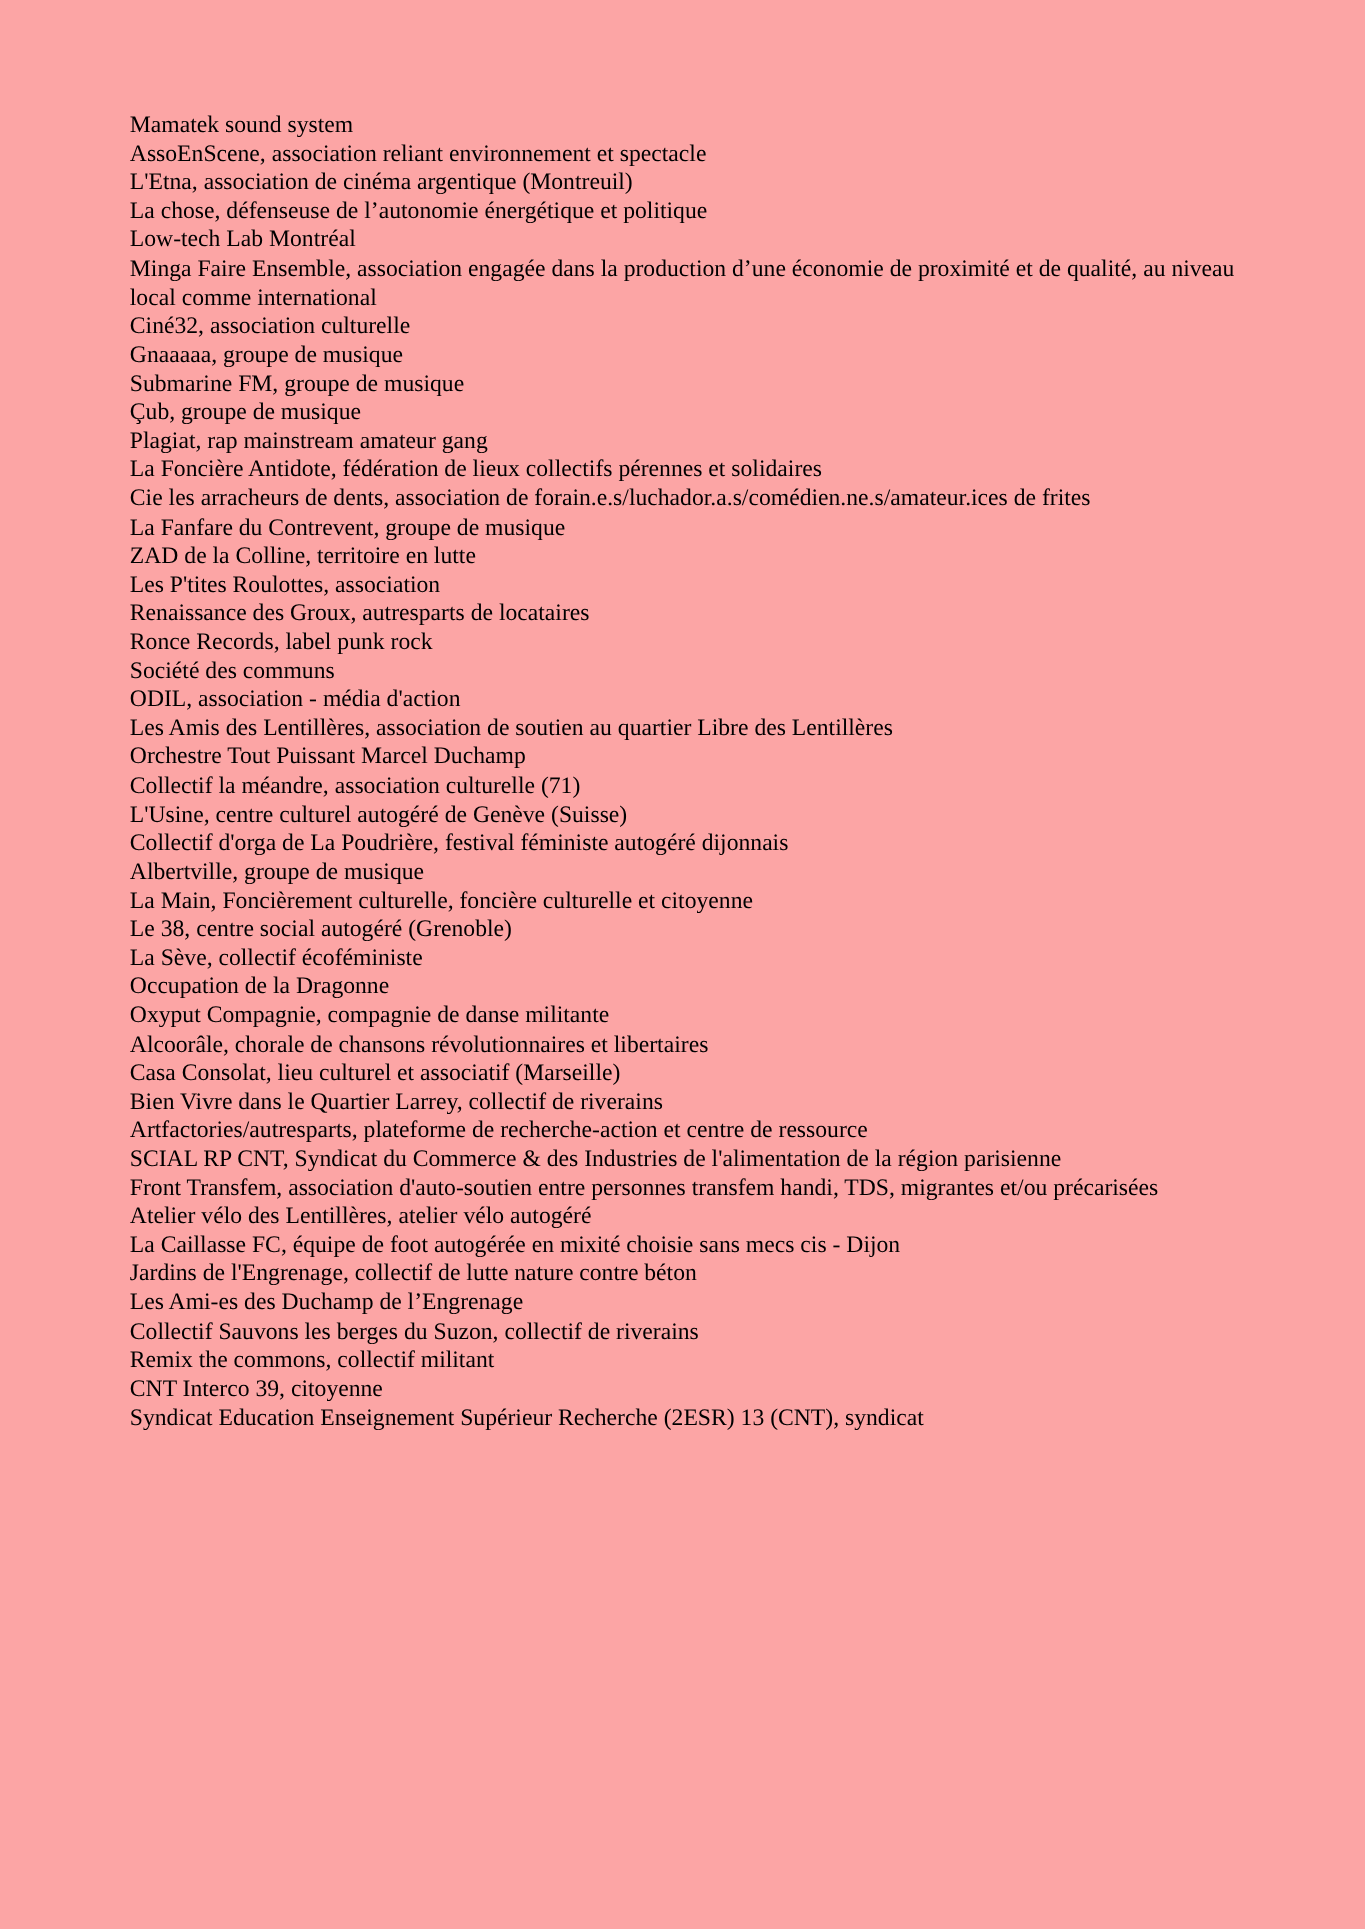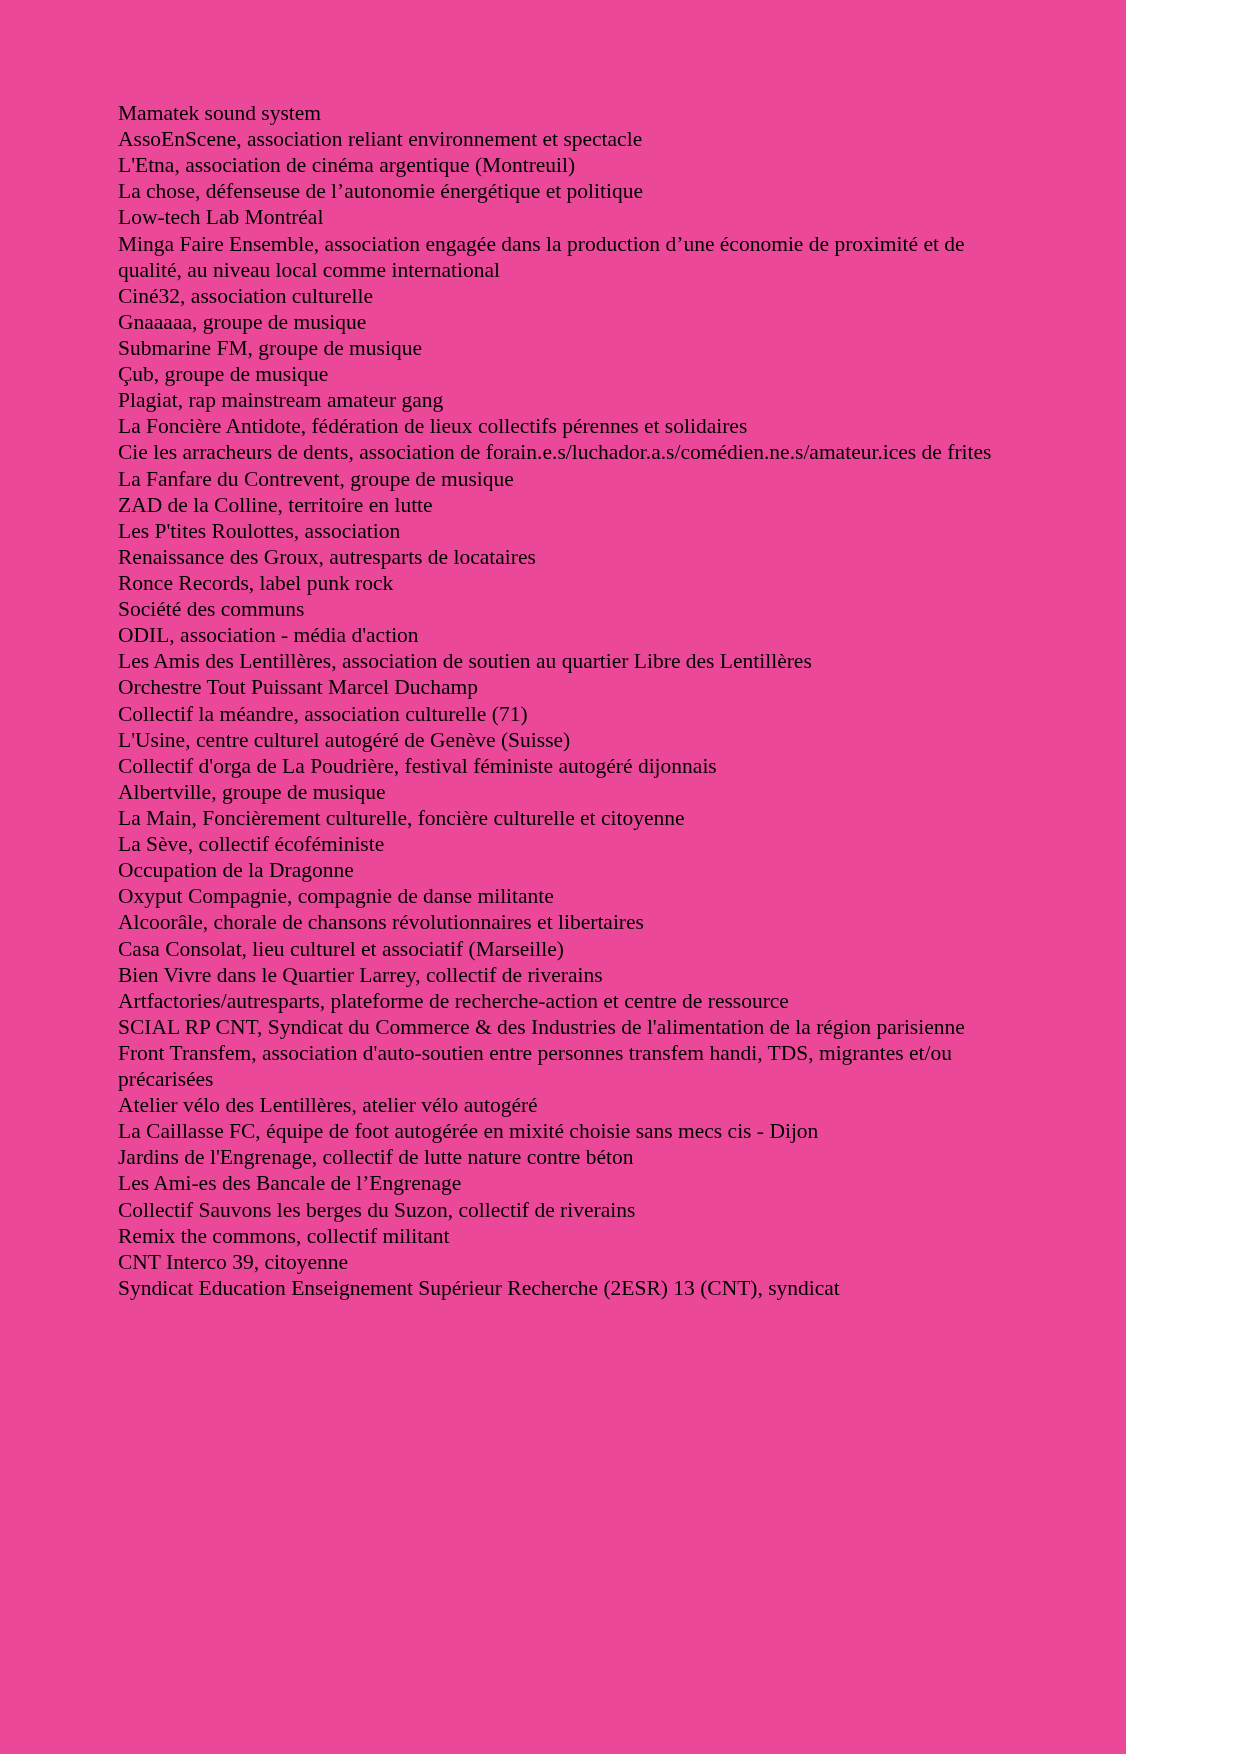--- a/index.html
+++ b/index.html
@@ -8,24 +8,24 @@
     background: #ffffff;
   }
   body {
     width: 1241px;
     min-height: 1754px;
     font-family: "Liberation Serif", "DejaVu Serif", serif;
     color: #000000;
   }
   .page {
     box-sizing: border-box;
-    width: 1126px;
+    width: 1241px;
     min-height: 1754px;
     padding: 100px 96px 100px 118px;
-    background: #ec4899;
+    background: #fca5a5;
   }
   .doc-body {
     font-size: 21.5px;
     line-height: 1.215;
   }
   .doc-line {
     margin: 0;
     padding: 0;
     text-align: left;
     white-space: normal;
@@ -56,31 +56,32 @@
       <p class="doc-line">Ronce Records, label punk rock</p>
       <p class="doc-line">Société des communs</p>
       <p class="doc-line">ODIL, association - média d'action</p>
       <p class="doc-line">Les Amis des Lentillères, association de soutien au quartier Libre des Lentillères</p>
       <p class="doc-line">Orchestre Tout Puissant Marcel Duchamp</p>
       <p class="doc-line">Collectif la méandre, association culturelle (71)</p>
       <p class="doc-line">L'Usine, centre culturel autogéré de Genève (Suisse)</p>
       <p class="doc-line">Collectif d'orga de La Poudrière, festival féministe autogéré dijonnais</p>
       <p class="doc-line">Albertville, groupe de musique</p>
       <p class="doc-line">La Main, Foncièrement culturelle, foncière culturelle et citoyenne</p>
+      <p class="doc-line">Le 38, centre social autogéré (Grenoble)</p>
       <p class="doc-line">La Sève, collectif écoféministe</p>
       <p class="doc-line">Occupation de la Dragonne</p>
       <p class="doc-line">Oxyput Compagnie, compagnie de danse militante</p>
       <p class="doc-line">Alcoorâle, chorale de chansons révolutionnaires et libertaires</p>
       <p class="doc-line">Casa Consolat, lieu culturel et associatif (Marseille)</p>
       <p class="doc-line">Bien Vivre dans le Quartier Larrey, collectif de riverains</p>
       <p class="doc-line">Artfactories/autresparts, plateforme de recherche-action et centre de ressource</p>
       <p class="doc-line">SCIAL RP CNT, Syndicat du Commerce &amp; des Industries de l'alimentation de la région parisienne</p>
       <p class="doc-line">Front Transfem, association d'auto-soutien entre personnes transfem handi, TDS, migrantes et/ou précarisées</p>
       <p class="doc-line">Atelier vélo des Lentillères, atelier vélo autogéré</p>
       <p class="doc-line">La Caillasse FC, équipe de foot autogérée en mixité choisie sans mecs cis - Dijon</p>
       <p class="doc-line">Jardins de l'Engrenage, collectif de lutte nature contre béton</p>
-      <p class="doc-line">Les Ami-es des Bancale de l’Engrenage</p>
+      <p class="doc-line">Les Ami-es des Duchamp de l’Engrenage</p>
       <p class="doc-line">Collectif Sauvons les berges du Suzon, collectif de riverains</p>
       <p class="doc-line">Remix the commons, collectif militant</p>
       <p class="doc-line">CNT Interco 39, citoyenne</p>
       <p class="doc-line">Syndicat Education Enseignement Supérieur Recherche (2ESR) 13 (CNT), syndicat</p>
     </div>
 </div>
 
 </body></html>

